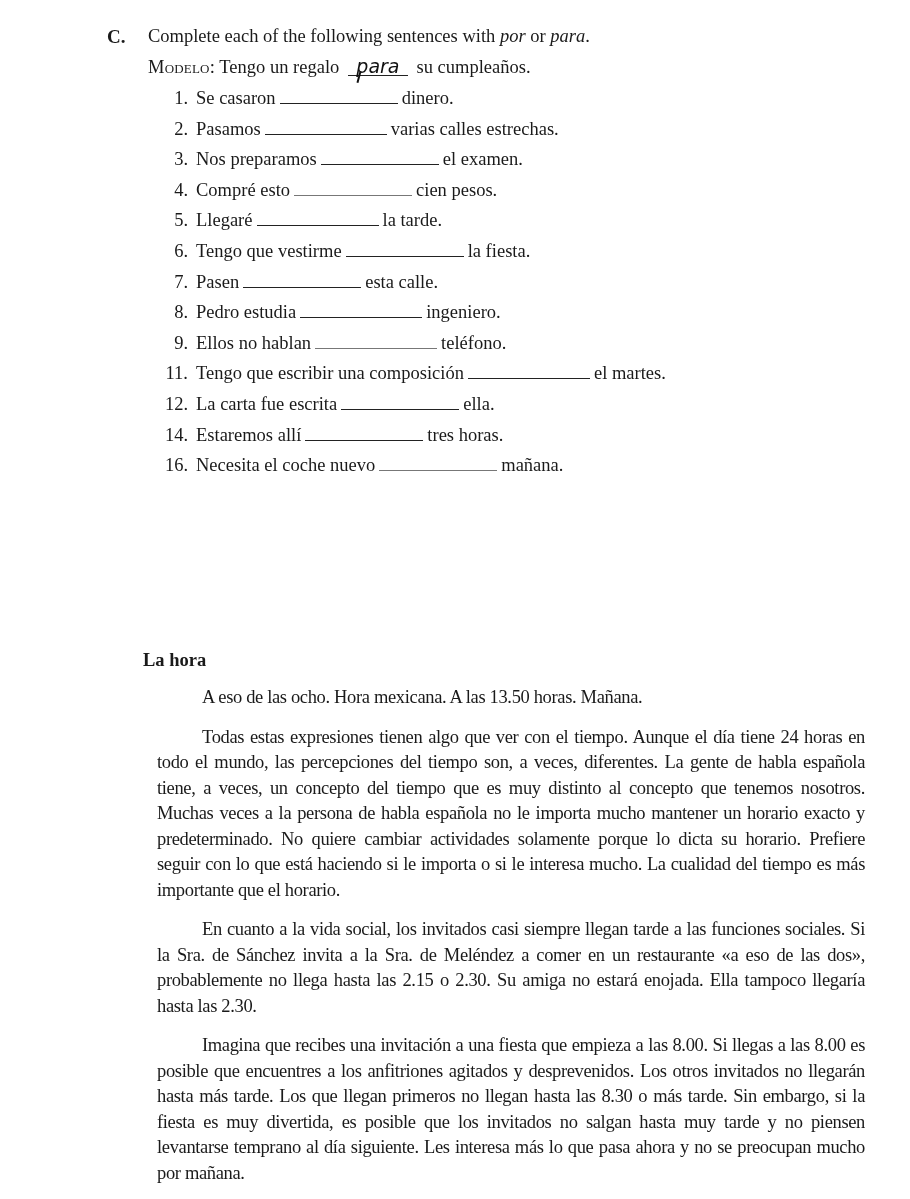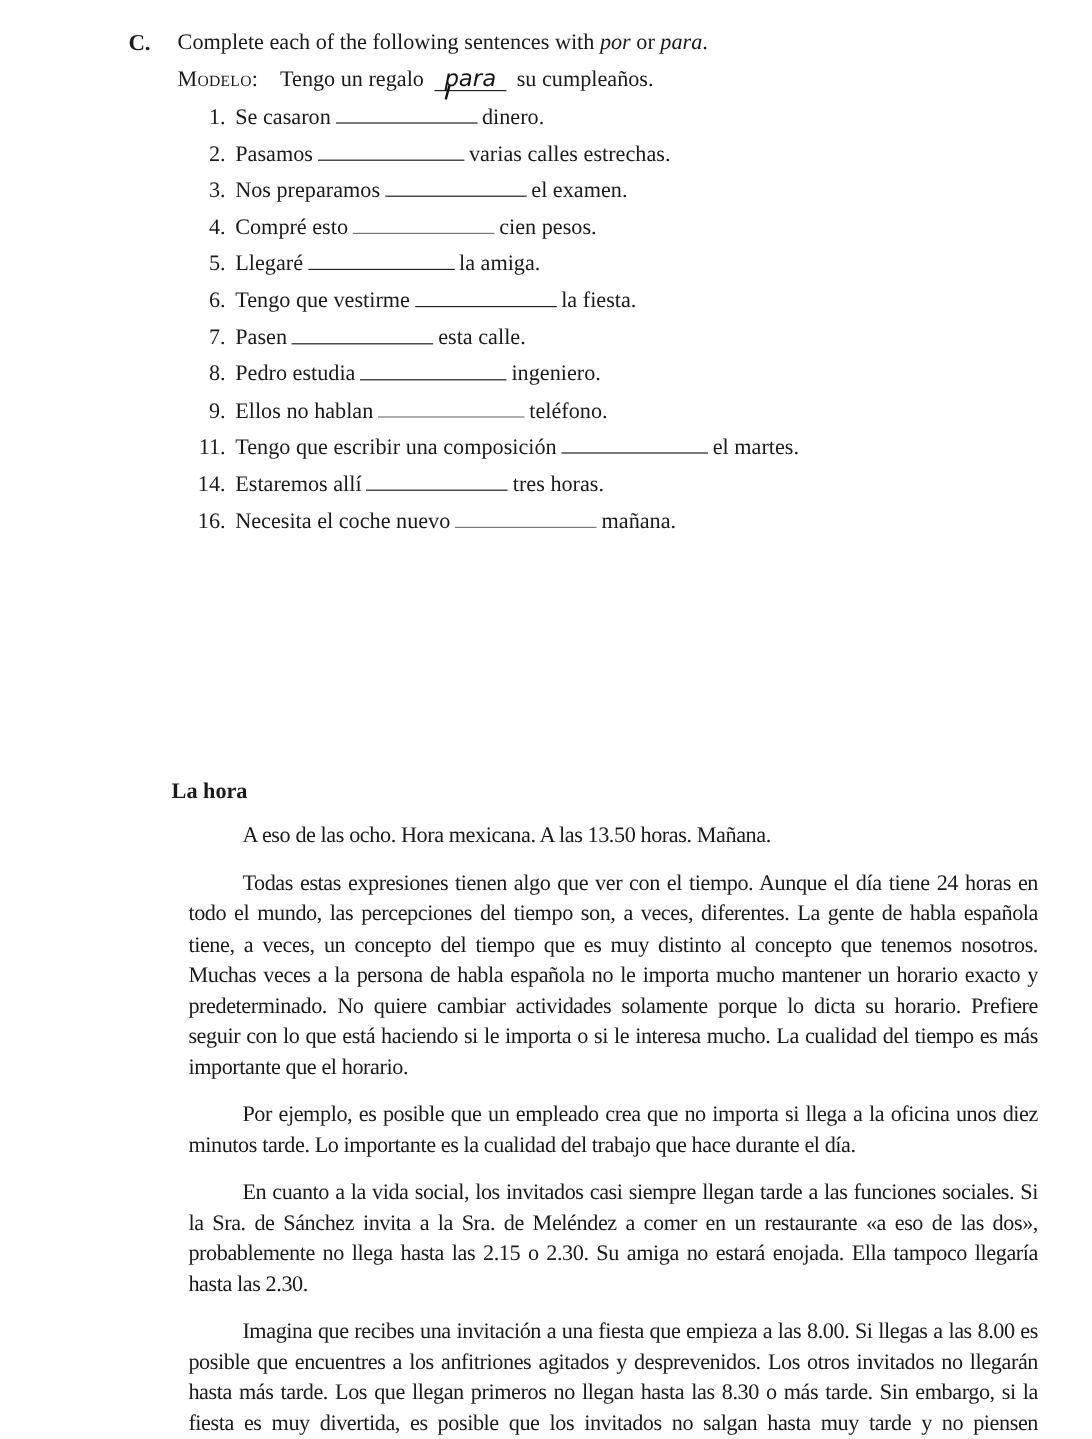--- a/index.html
+++ b/index.html
@@ -12,21 +12,21 @@
     position: absolute; left: 107px; top: 26px;
     font-weight: bold; font-size: 19px;
   }
   .instruction {
     position: absolute; left: 148px; top: 26px; font-size: 18.5px;
   }
   .instruction i { }
   .modelo {
     position: absolute; left: 148px; top: 57px; font-size: 18.5px; white-space: nowrap;
   }
-  .modelo-label { font-variant: small-caps; letter-spacing: 0.2px; margin-right: 14px; }
+  .modelo-label { font-variant: small-caps; letter-spacing: 0.2px; }
   .hand-answer {
     display: inline-block; position: relative; width: 60px; text-align: center;
     border-bottom: 1.3px solid #222; margin: 0 4px 0 4px;
     font-family: "DejaVu Sans", sans-serif; font-style: italic; font-size: 19px;
     line-height: 18px; color: #111;
   }
   .hand-answer::after {
     content: ""; position: absolute; left: 10px; bottom: -8px; width: 1.5px; height: 12px;
     background: #111; transform: rotate(15deg);
   }
@@ -84,21 +84,21 @@
     <div class="item">
       <span class="num">4.</span>
       <span>Compré esto</span>
       <span class="blank dotted" style="width: 118px;"></span>
       <span>cien pesos.</span>
     </div>
     <div class="item">
       <span class="num">5.</span>
       <span>Llegaré</span>
       <span class="blank" style="width: 122px;"></span>
-      <span>la amiga.</span>
+      <span>la tarde.</span>
     </div>
     <div class="item">
       <span class="num">6.</span>
       <span>Tengo que vestirme</span>
       <span class="blank" style="width: 118px;"></span>
       <span>la fiesta.</span>
     </div>
     <div class="item">
       <span class="num">7.</span>
       <span>Pasen</span>
@@ -117,35 +117,40 @@
       <span class="blank dotted" style="width: 122px;"></span>
       <span>teléfono.</span>
     </div>
     <div class="item">
       <span class="num">11.</span>
       <span>Tengo que escribir una composición</span>
       <span class="blank" style="width: 122px;"></span>
       <span>el martes.</span>
     </div>
     <div class="item">
+      <span class="num">12.</span>
+      <span>La carta fue escrita</span>
+      <span class="blank" style="width: 118px;"></span>
+      <span>ella.</span>
+    </div>
+    <div class="item">
       <span class="num">14.</span>
       <span>Estaremos allí</span>
       <span class="blank" style="width: 118px;"></span>
       <span>tres horas.</span>
     </div>
     <div class="item">
       <span class="num">16.</span>
       <span>Necesita el coche nuevo</span>
       <span class="blank dotted" style="width: 118px;"></span>
       <span>mañana.</span>
     </div>
   </div>
 
 <div class="reading">
   <div class="reading-title">La hora</div>
   <div id="paras">
       <p>A eso de las ocho. Hora mexicana. A las 13.50 horas. Mañana.</p>
       <p>Todas estas expresiones tienen algo que ver con el tiempo. Aunque el día tiene 24 horas en todo el mundo, las percepciones del tiempo son, a veces, diferentes. La gente de habla española tiene, a veces, un concepto del tiempo que es muy distinto al concepto que tenemos nosotros. Muchas veces a la persona de habla española no le importa mucho mantener un horario exacto y predeterminado. No quiere cambiar actividades solamente porque lo dicta su horario. Prefiere seguir con lo que está haciendo si le importa o si le interesa mucho. La cualidad del tiempo es más importante que el horario.</p>
-      <p>Por ejemplo, es posible que un empleado crea que no importa si llega a la oficina unos diez minutos tarde. Lo importante es la cualidad del trabajo que hace durante el día.</p>
       <p>En cuanto a la vida social, los invitados casi siempre llegan tarde a las funciones sociales. Si la Sra. de Sánchez invita a la Sra. de Meléndez a comer en un restaurante «a eso de las dos», probablemente no llega hasta las 2.15 o 2.30. Su amiga no estará enojada. Ella tampoco llegaría hasta las 2.30.</p>
       <p>Imagina que recibes una invitación a una fiesta que empieza a las 8.00. Si llegas a las 8.00 es posible que encuentres a los anfitriones agitados y desprevenidos. Los otros invitados no llegarán hasta más tarde. Los que llegan primeros no llegan hasta las 8.30 o más tarde. Sin embargo, si la fiesta es muy divertida, es posible que los invitados no salgan hasta muy tarde y no piensen levantarse temprano al día siguiente. Les interesa más lo que pasa ahora y no se preocupan mucho por mañana.</p>
     </div>
 </div>
 
 </body></html>

